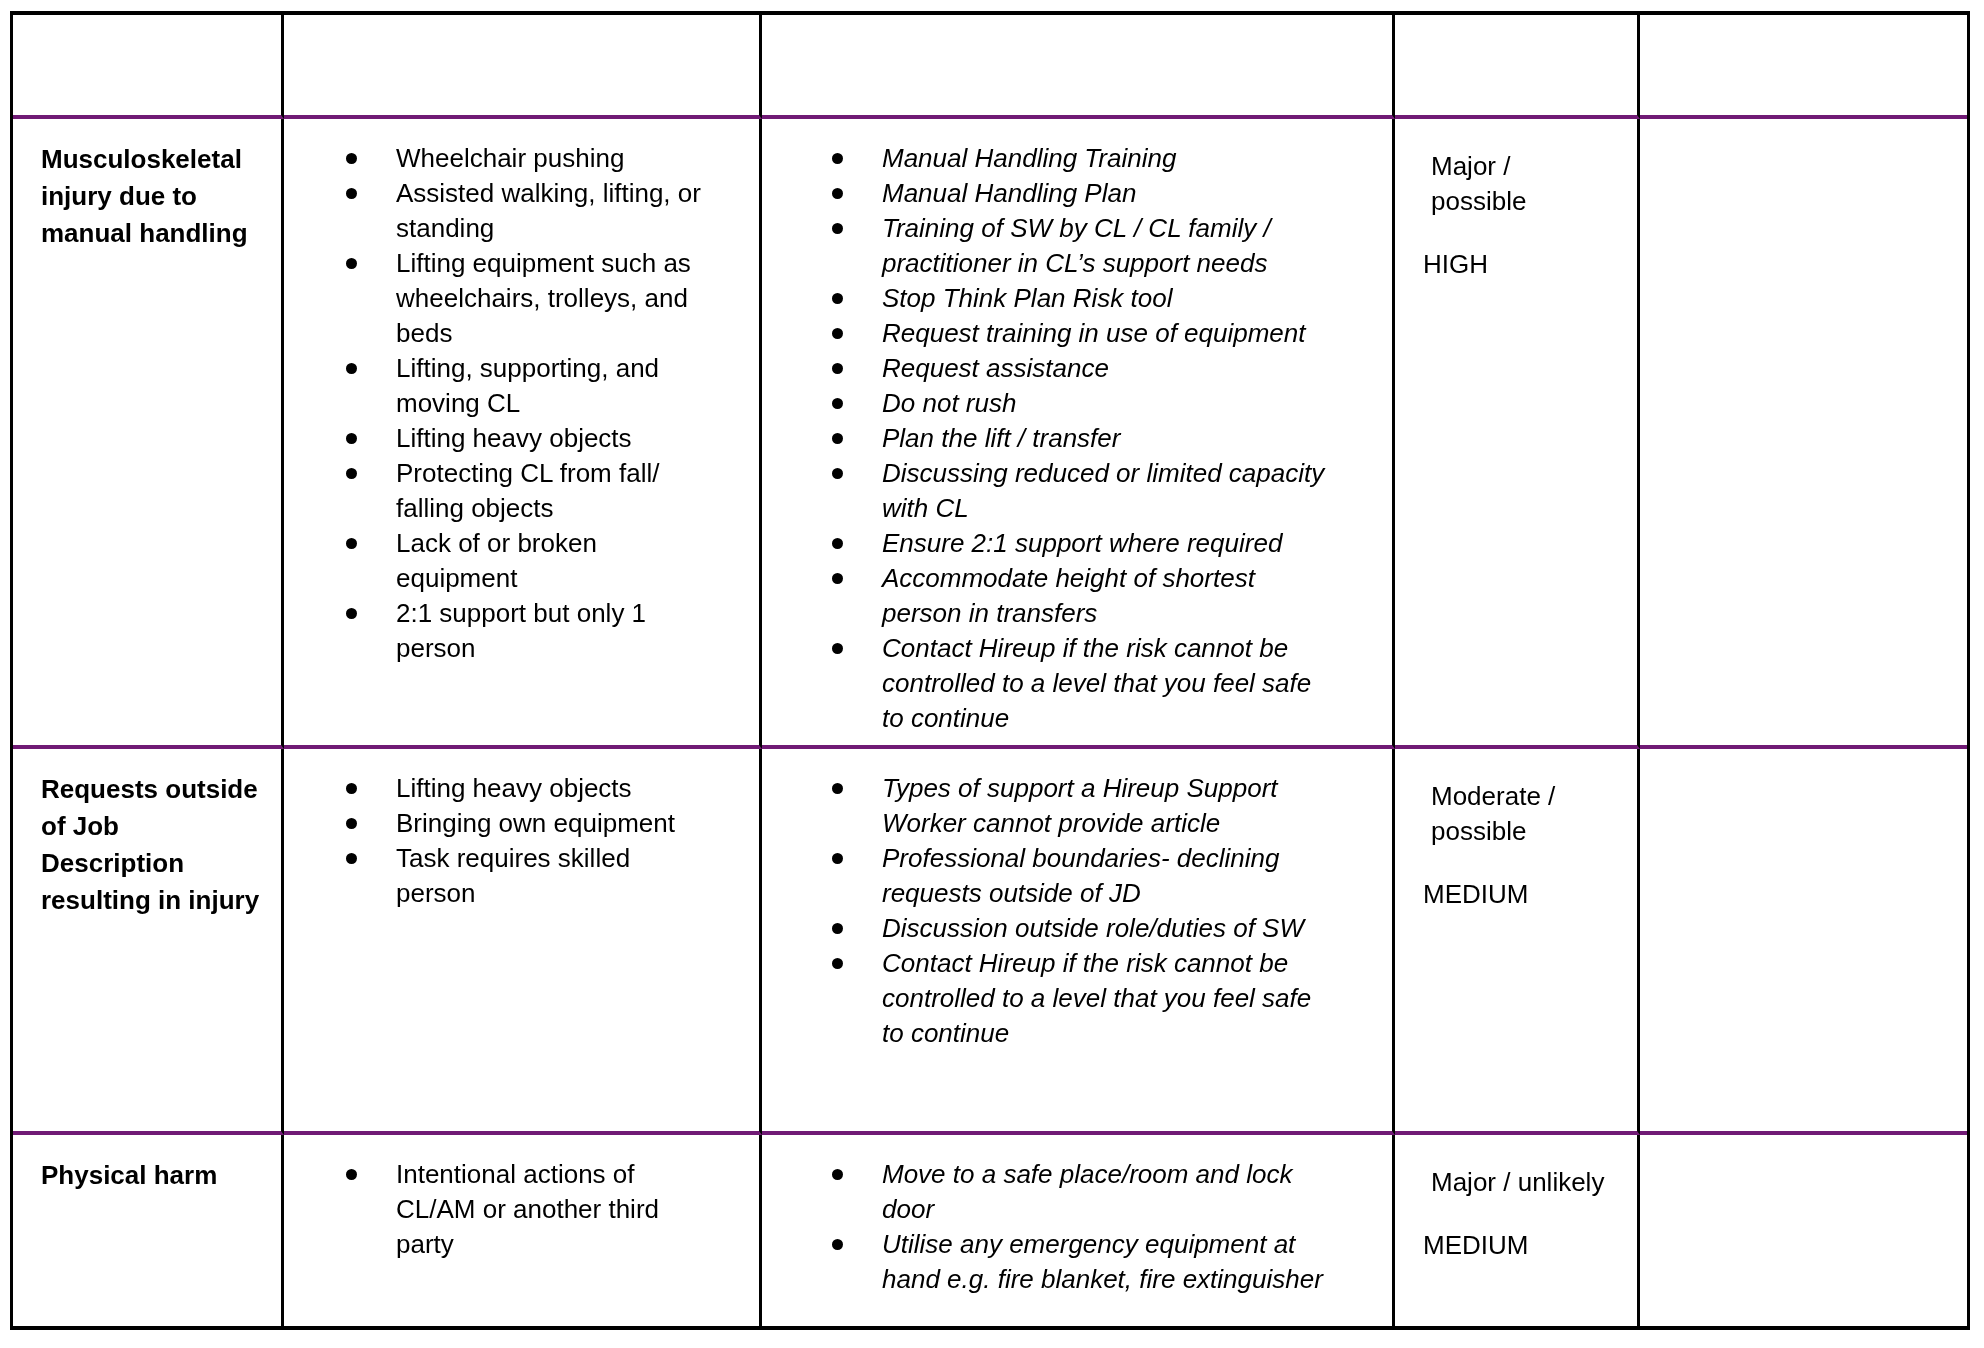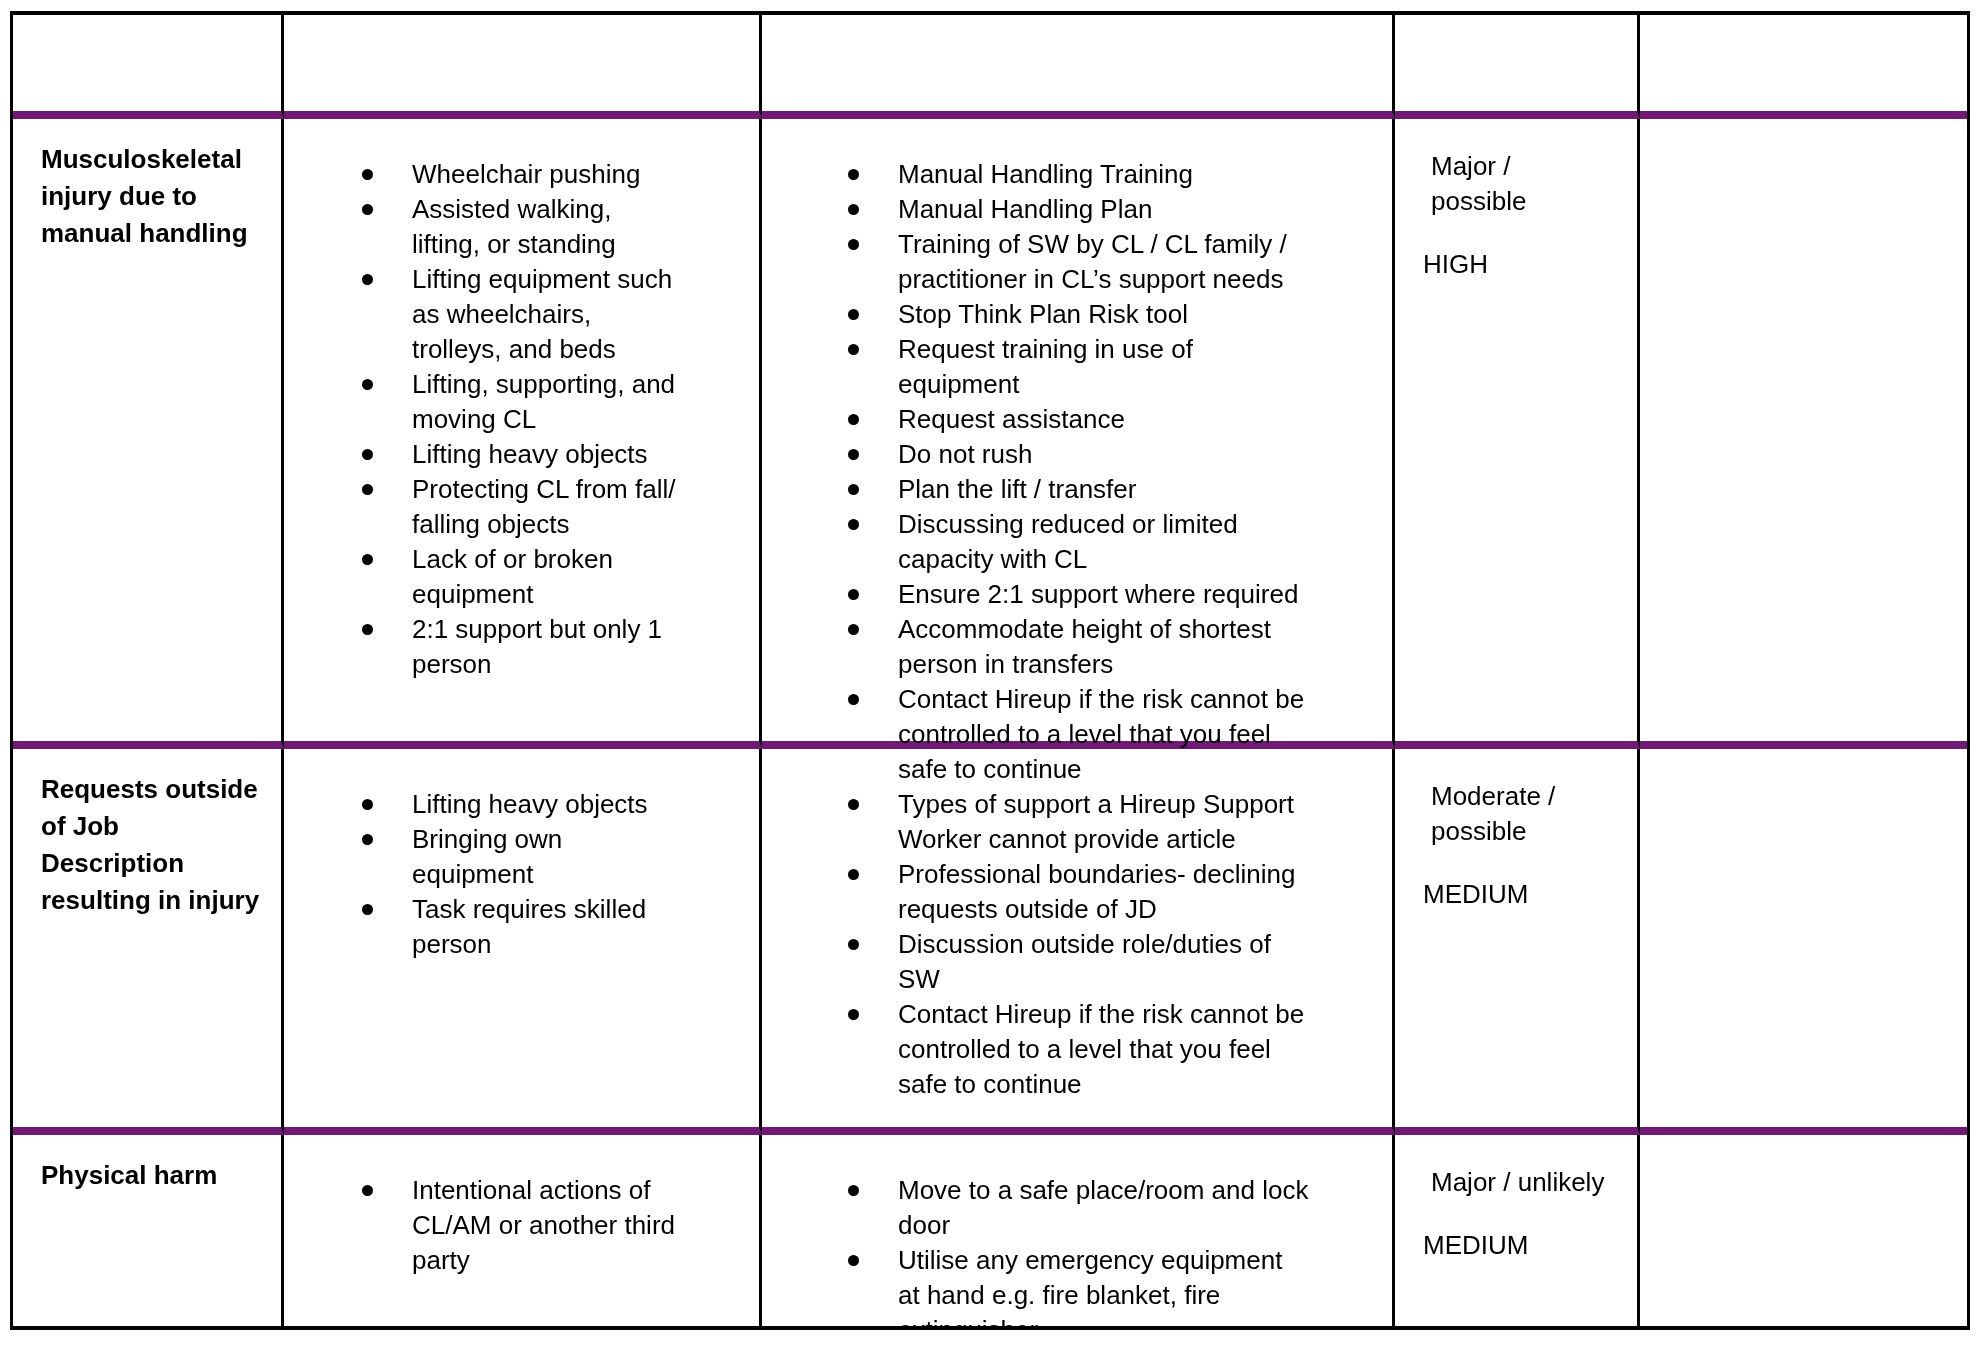--- a/index.html
+++ b/index.html
@@ -30,48 +30,49 @@
     display: grid;
     grid-template-columns: 271px 478px 633px 245px 1fr;
     grid-template-rows: 104px 630px 386px 1fr;
     overflow: hidden;
     background: #ffffff;
   }
 
   .cell {
     box-sizing: border-box;
     border-right: 3px solid #000000;
-    border-bottom: 8px solid #701a75;
+    border-bottom: 4px solid #701a75;
     font-size: 26px;
     line-height: 35px;
     overflow: visible;
   }
   .cell.col5 { border-right: none; }
   .cell.row3 { border-bottom: none; }
 
   
   .c-risk {
     font-weight: bold;
     padding: 22px 16px 0 28px;
   }
   .c-risk .line {
     line-height: 37px;
     white-space: nowrap;
   }
 
   
   .c-list ul {
     list-style: none;
-    margin: 16px;
+    margin: 0;
   }
   .c-hazards ul {
     padding: 22px 58px 0 112px;
   }
   .c-controls ul {
     padding: 22px 65px 0 120px;
+    font-style: italic;
   }
   .c-list li {
     position: relative;
     margin: 0;
     padding: 0;
   }
   .c-list li .bullet {
     position: absolute;
     left: -50px;
     top: 12px;

